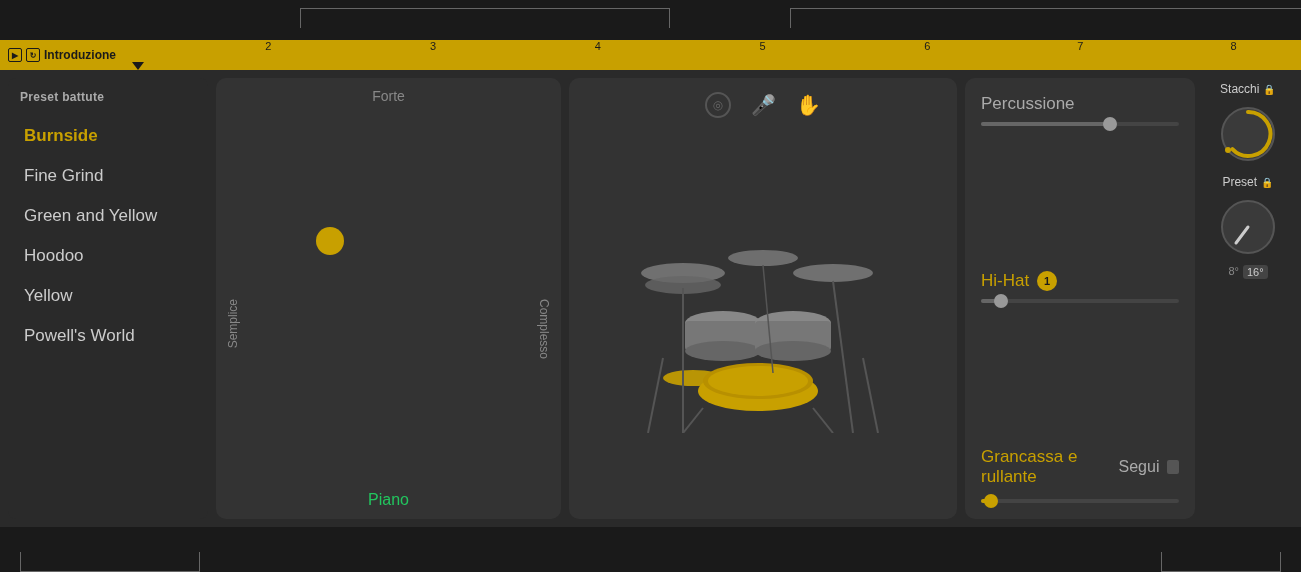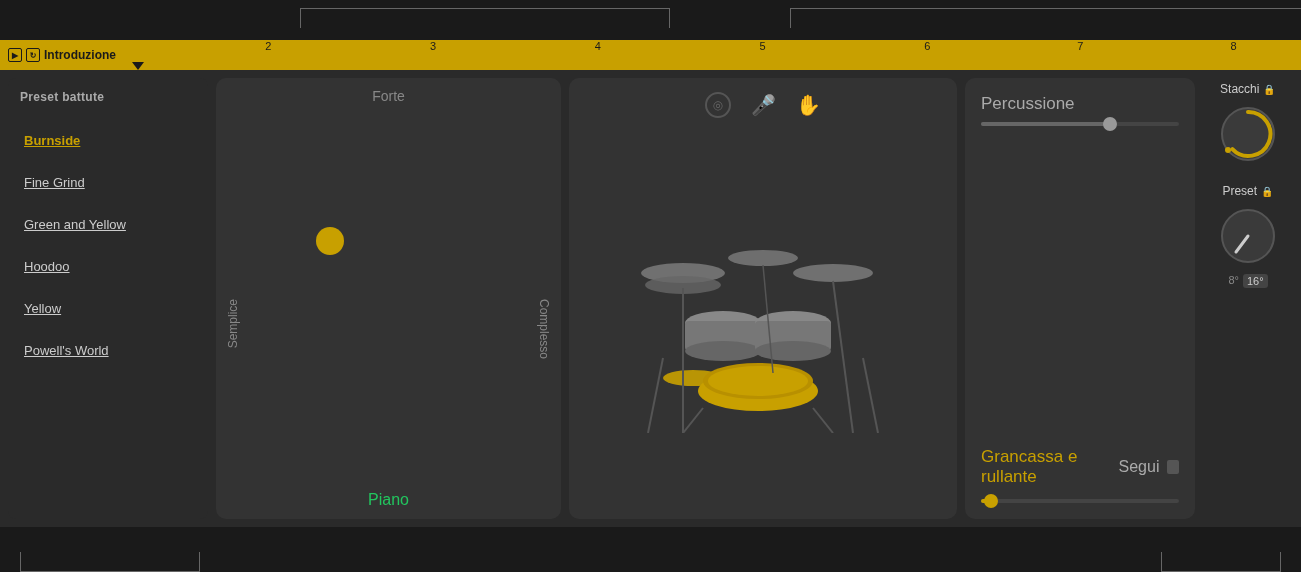--- a/index.html
+++ b/index.html
@@ -152,26 +152,25 @@
     .sidebar-title {
       color: #aaa;
       font-size: 12px;
       font-weight: 600;
       padding: 4px 12px 8px;
       letter-spacing: 0.3px;
     }
 
     .preset-item {
       padding: 6px 12px;
-      font-size: 13px;
+      font-size: 17px;
       color: #ccc;
       cursor: pointer;
       border-radius: 4px;
-      margin: 15px 4px;
-      text-decoration: underline;
+      margin: 8px 4px;
     }
 
     .preset-item.active {
       color: #c8a000;
       font-weight: 600;
     }
 
     
     .pad-container {
       width: 345px;
@@ -364,21 +363,21 @@
       display: flex;
       align-items: center;
       justify-content: center;
     }
 
     
     .knobs-panel {
       width: 90px;
       display: flex;
       flex-direction: column;
-      gap: 20px;
+      gap: 11px;
       align-items: center;
       justify-content: flex-start;
       padding-top: 4px;
       flex-shrink: 0;
     }
 
     .knob-section {
       display: flex;
       flex-direction: column;
       align-items: center;
@@ -542,20 +541,30 @@
     <div class="control-section">
       <div class="control-label gray">Percussione</div>
       <div class="slider-track" style="position:relative; height:4px; background:#444; border-radius:2px;">
         <div style="position:absolute; left:0; top:0; width:65%; height:100%; background:#666; border-radius:2px;"></div>
         <div class="slider-thumb" style="left:calc(65% - 7px); background:#999;"></div>
       </div>
     </div>
 
     <div style="flex:1;"></div>
 
+    <div class="control-section">
+      <div class="hihat-row">
+        <div class="control-label">Hi-Hat</div>
+        <div class="hihat-badge">1</div>
+      </div>
+      <div class="slider-track" style="position:relative; height:4px; background:#444; border-radius:2px;">
+        <div style="position:absolute; left:0; top:0; width:10%; height:100%; background:#666; border-radius:2px;"></div>
+        <div class="slider-thumb" style="left:calc(10% - 7px); background:#999;"></div>
+      </div>
+    </div>
 
     <div style="flex:1;"></div>
 
     <div class="control-section">
       <div class="grancassa-row">
         <div class="control-label">Grancassa e rullante</div>
         <span class="segui-label">Segui</span>
         <div class="segui-checkbox"></div>
       </div>
       <div class="slider-track" style="position:relative; height:4px; background:#444; border-radius:2px; margin-top:4px;">

